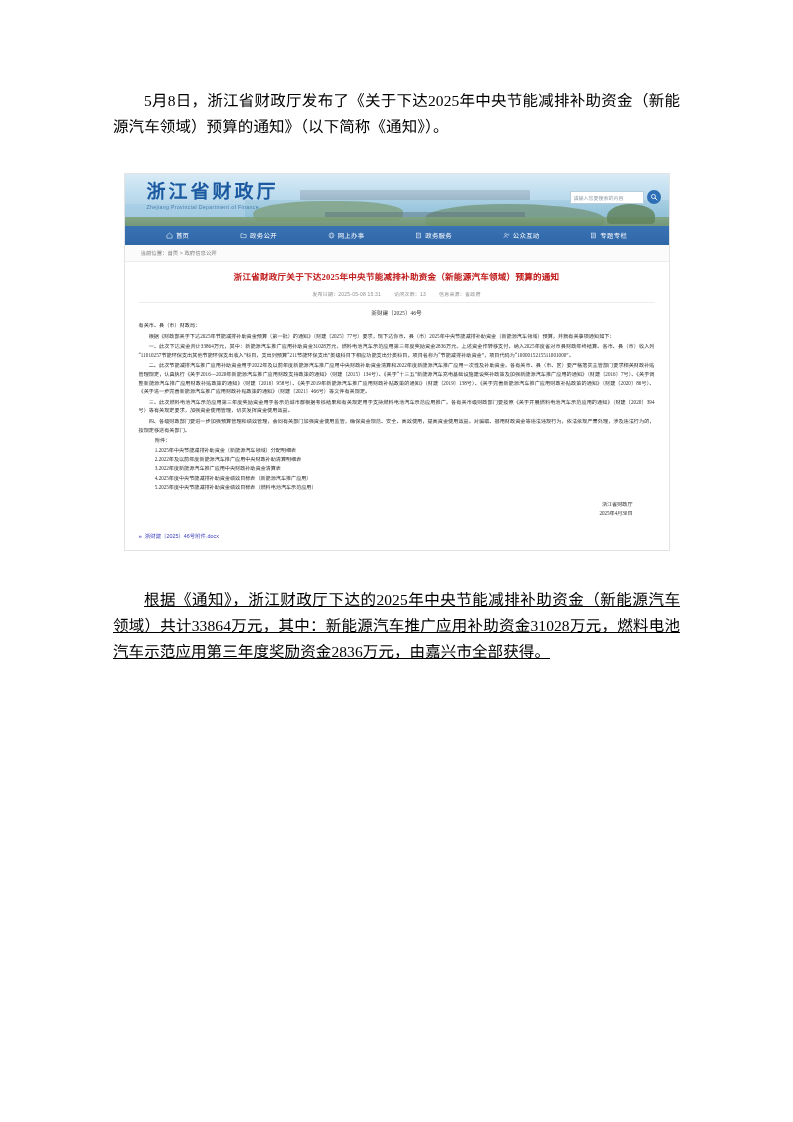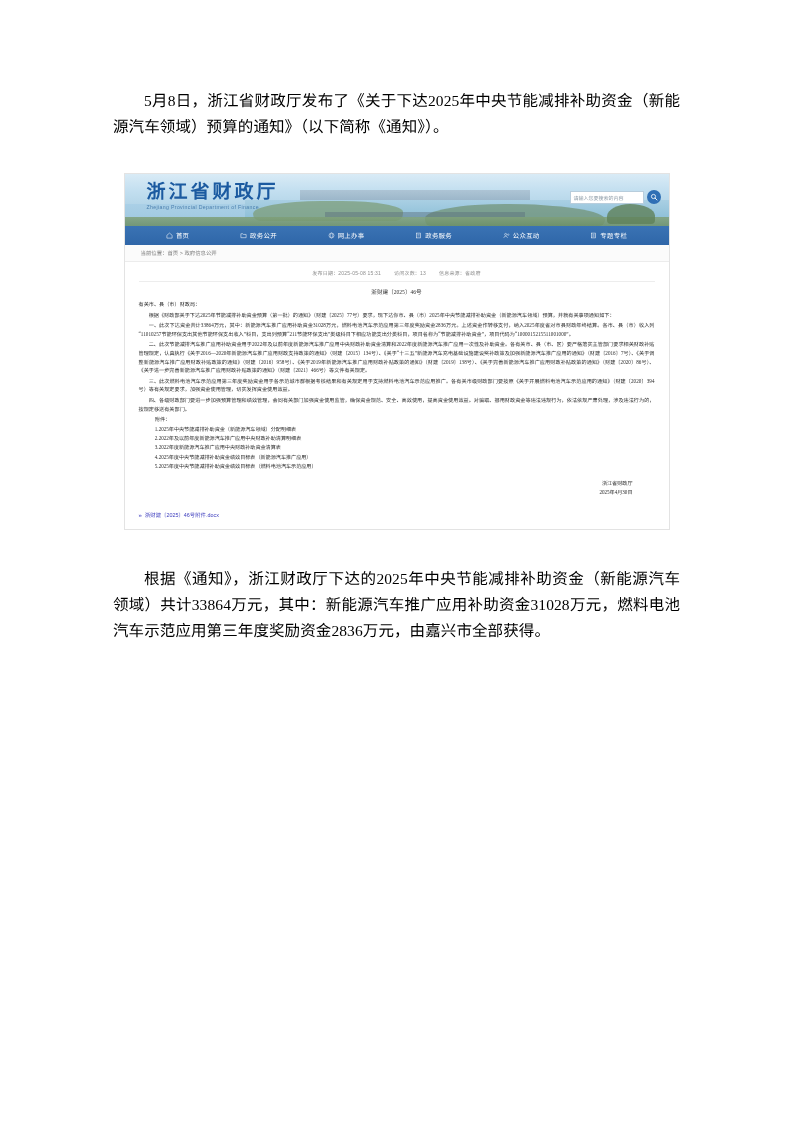--- a/index.html
+++ b/index.html
@@ -214,21 +214,21 @@
     color:#2b2b2b;
   }
   .dl-link {
     margin-top: 14px;
     font-family:"Liberation Sans", sans-serif;
     font-size:5.4px;
     color:#3b3bbd;
     display:flex; align-items:center; gap:3px;
   }
   .dl-dot { font-size:6px; color:#3b3bbd; }
-  .tail { margin-top: 36px; }
+  .tail { margin-top: 36px; text-decoration: underline; }
   .tail2 { margin-top: 30px; }
 </style>
 </head>
 <body>
 
 <div class="page">
 
   <p class="doc-para indent">5月8日，浙江省财政厅发布了《关于下达2025年中央节能减排补助资金（新能源汽车领域）预算的通知》（以下简称《通知》）。</p>
 
   <div class="shot">
@@ -314,20 +314,21 @@
               <line x1="5.6" y1="10.6" x2="10.4" y2="10.6" stroke="#fff" stroke-width="1"></line>
             </svg>
         </span>
         <span>专题专栏</span>
       </div>
     </div>
 
     <div class="crumb">当前位置：首页 &gt; 政府信息公开</div>
 
     <div class="shot-body">
+      <div class="shot-title">浙江省财政厅关于下达2025年中央节能减排补助资金（新能源汽车领域）预算的通知</div>
 
       <div class="shot-meta">
         <span>发布日期：2025-05-08 15:31</span>
         <span>访问次数：13</span>
         <span>信息来源：省政府</span>
       </div>
 
       <div class="shot-docno">浙财建〔2025〕46号</div>
 
       <p class="shot-p">有关市、县（市）财政局：</p>

